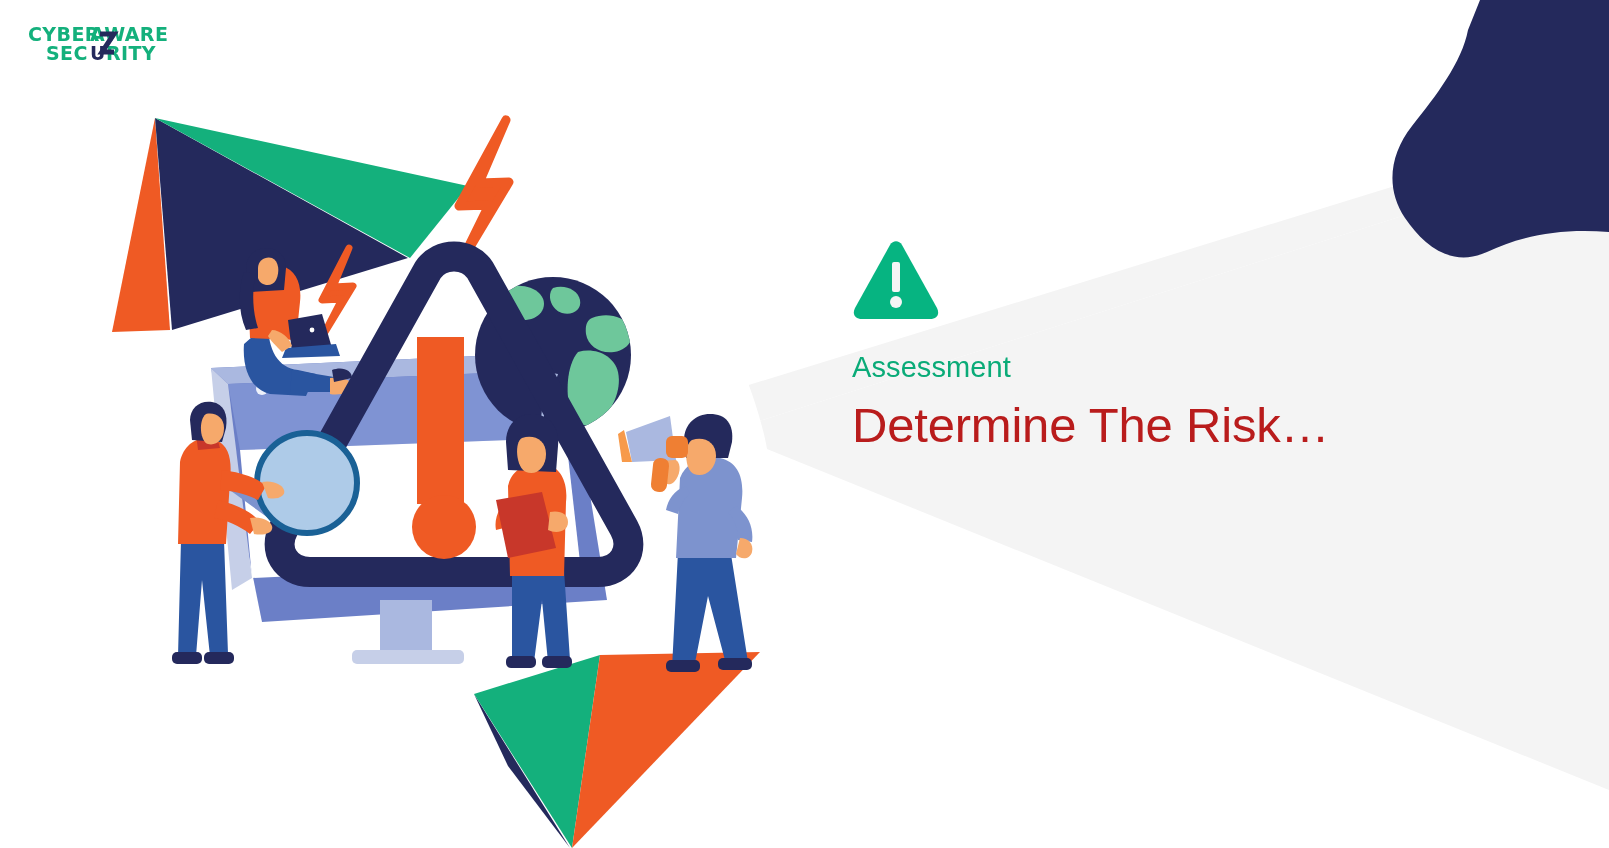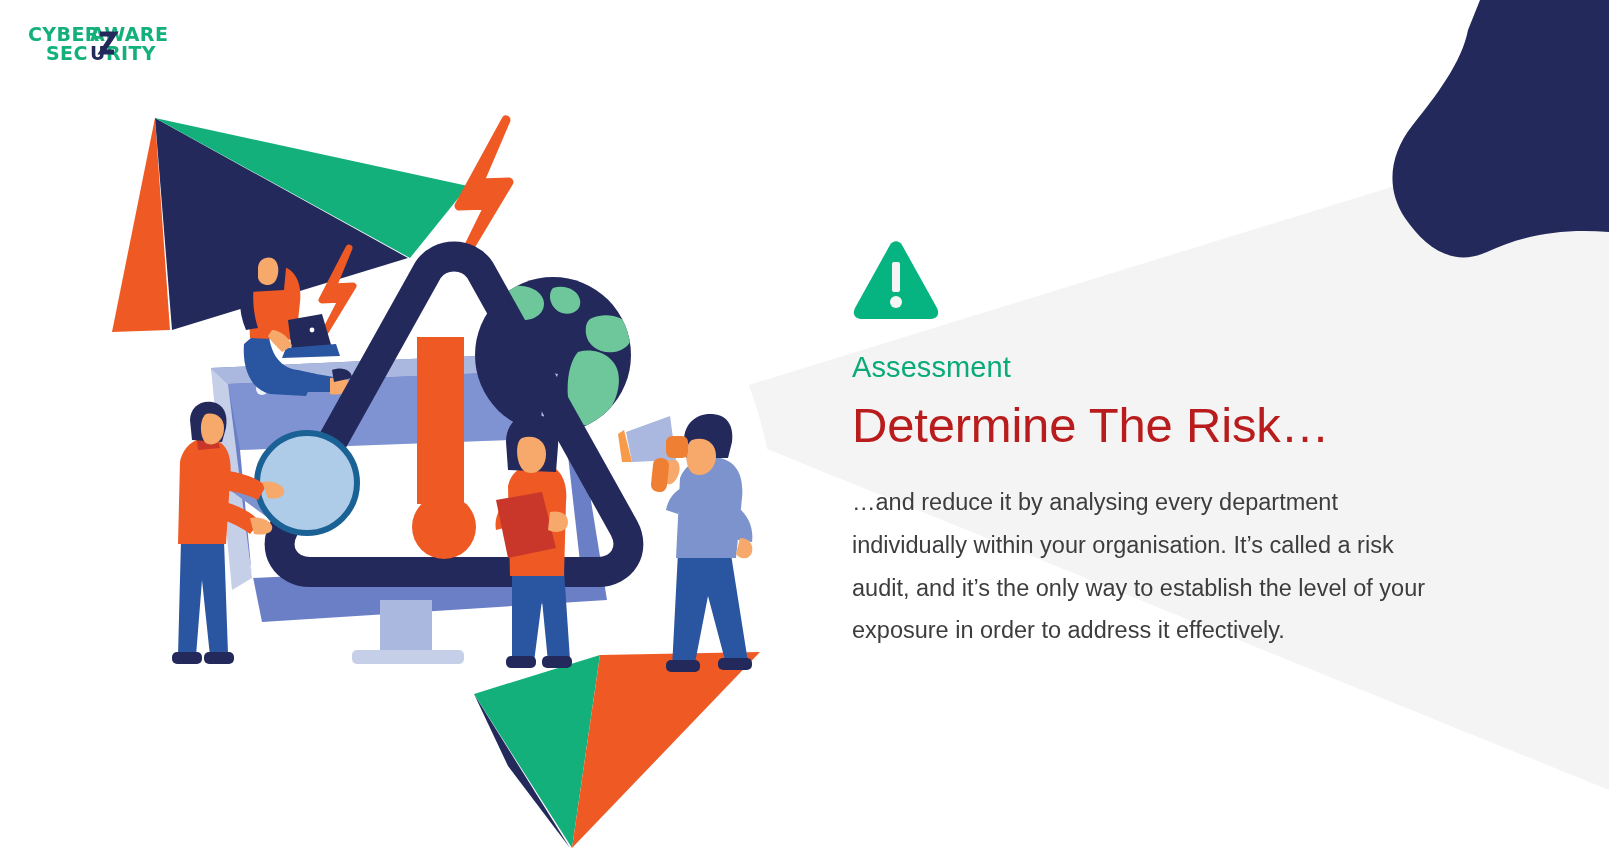--- a/index.html
+++ b/index.html
@@ -239,16 +239,15 @@
   <div id="content">
     <svg id="warn-icon" viewBox="0 0 88 80">
       <path d="M 38 5 C 41 0 47 0 50 5 L 85 68 C 88 74 85 79 78 79 L 10 79
                C 3 79 0 74 3 68 Z" fill="#06b481"></path>
       <rect x="40" y="22" width="8" height="30" rx="2" fill="#f5f5f5"></rect>
       <circle cx="44" cy="62" r="6" fill="#f5f5f5"></circle>
     </svg>
 
     <div id="eyebrow">Assessment</div>
     <h1 id="headline">Determine The Risk…</h1>
-    <p id="body-copy">…and reduce it by analysing every department individually within your organisation. It’s called a risk audit, and it’s the only way to establish the level of your exposure in order to address it effectively.</p>
   </div>
 
 </div>
 
 </body></html>

